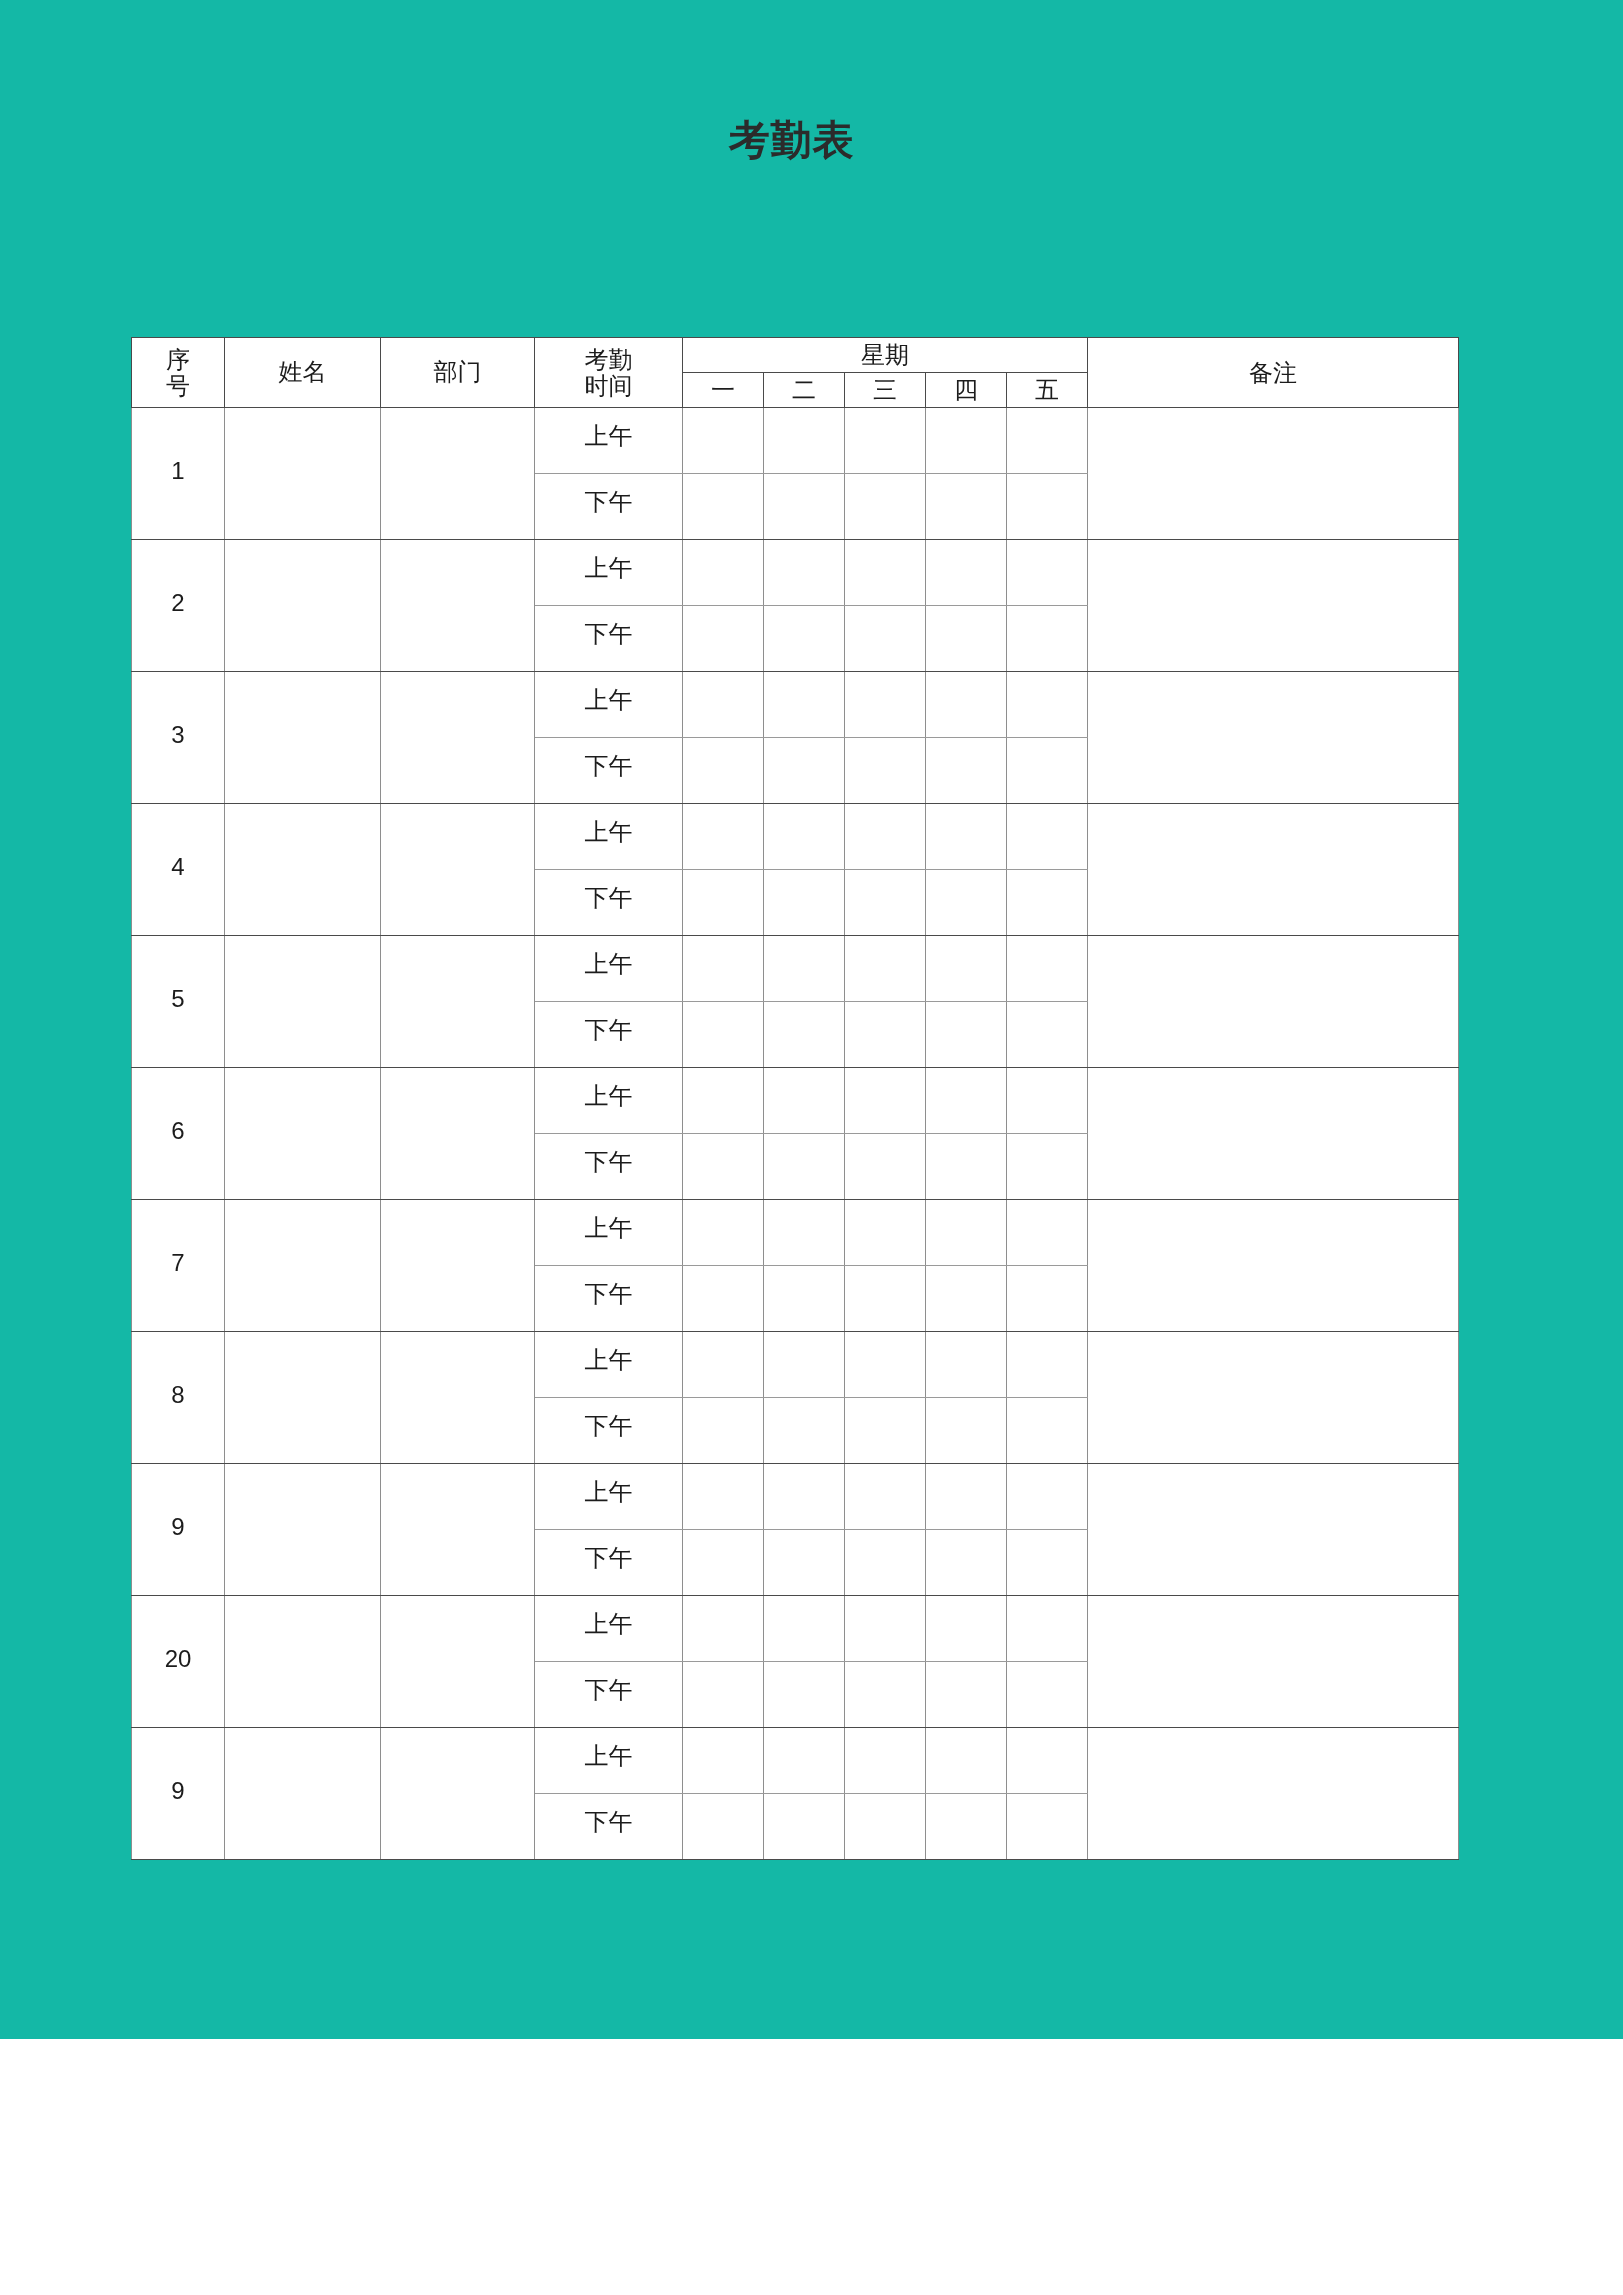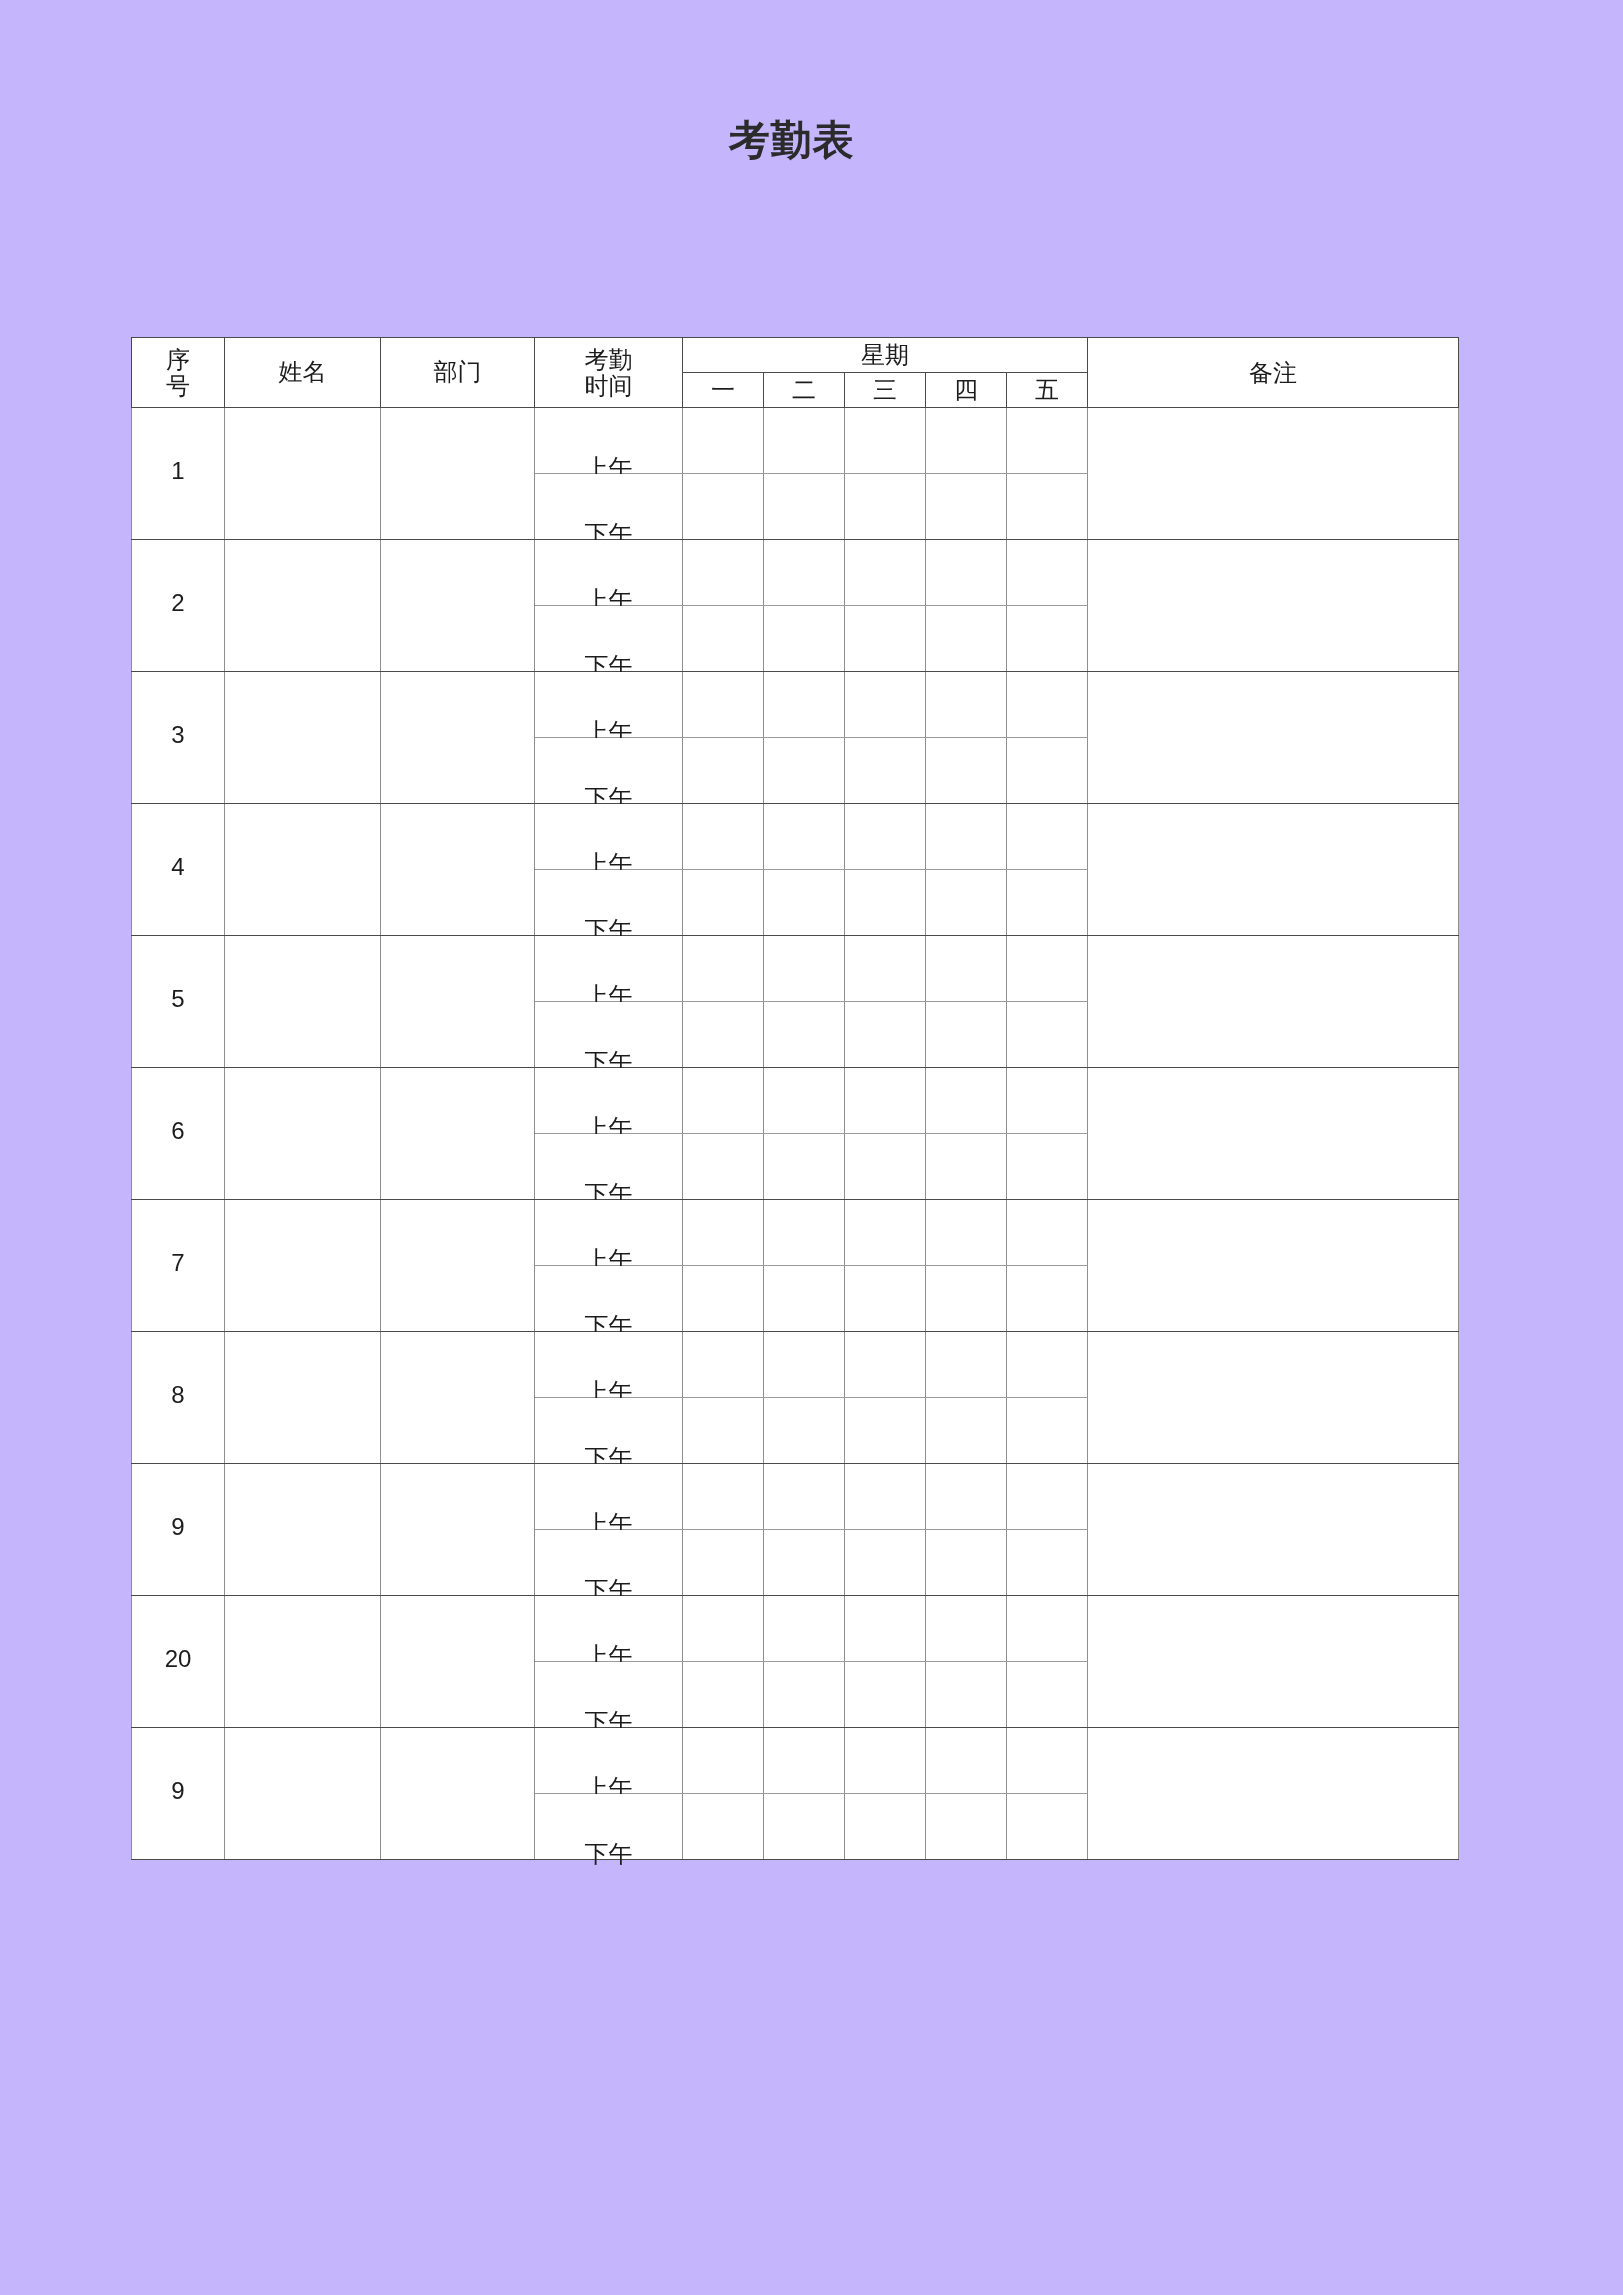--- a/index.html
+++ b/index.html
@@ -14,22 +14,22 @@
     color: #1c1c1c;
     position: relative;
     overflow: hidden;
   }
 
   .page {
     position: absolute;
     left: 0;
     top: 0;
     width: 1623px;
-    height: 2295px;
-    background: #c4b5fd;
+    height: 2039px;
+    background: #14b8a6;
   }
 
   .page-title {
     position: absolute;
     left: 131px;
     top: 115px;
     width: 1321px;
     text-align: center;
     font-size: 41px;
     font-weight: bold;
@@ -136,21 +136,20 @@
     font-size: 24.5px;
     position: relative;
   }
   .time-inner {
     position: absolute;
     left: 0;
     right: 0;
     top: 50%;
     transform: translateY(-66%);
     text-align: center;
-    margin-top: 32px;
   }
 
   .day-cell { }
 
   .week-head {
     font-size: 24px;
   }
   .day-head {
     font-size: 25px;
   }

